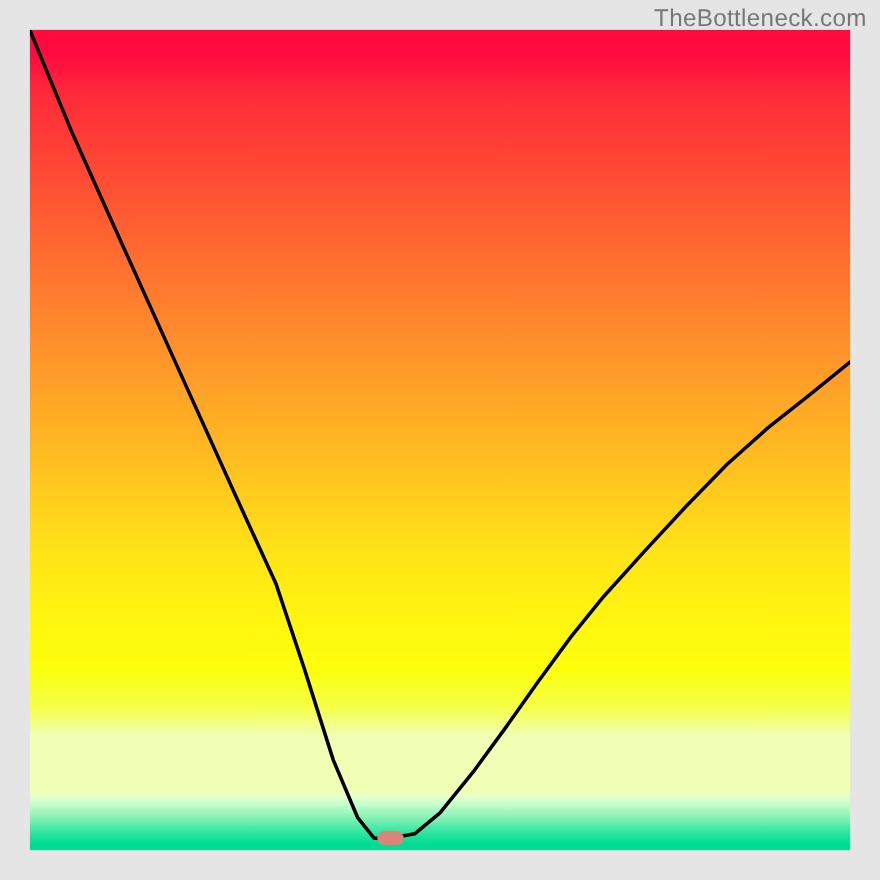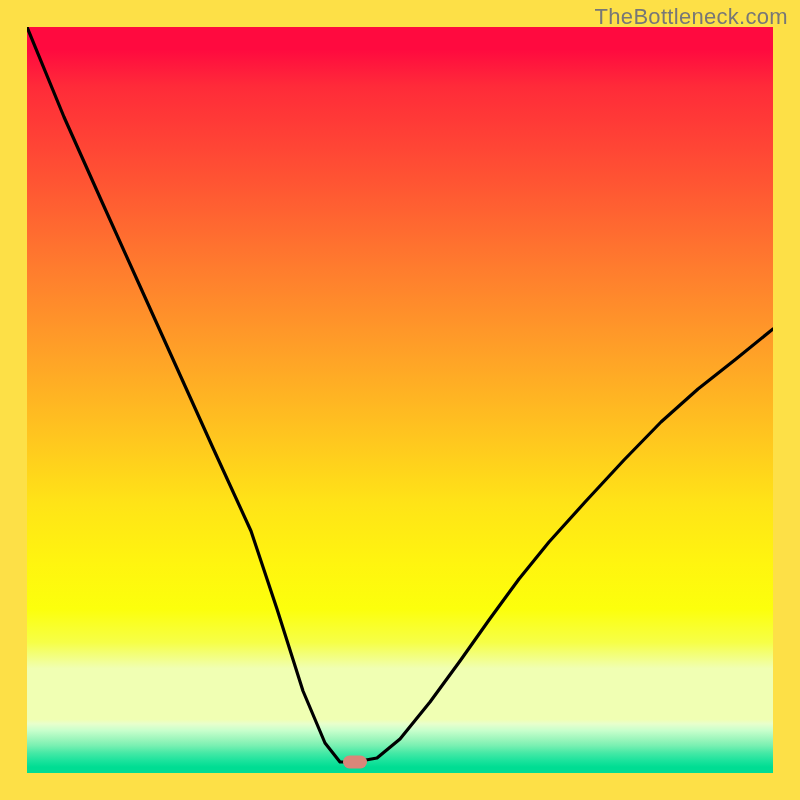--- a/index.html
+++ b/index.html
@@ -7,21 +7,21 @@
     padding: 0;
     width: 800px;
     height: 800px;
     background: #000;
     overflow: hidden;
   }
   .frame {
     position: relative;
     width: 800px;
     height: 800px;
-    background: #fde047;
+    background: #e5e5e5;
   }
   .watermark {
     position: absolute;
     top: 4px;
     right: 12px;
     color: #777;
     font-family: Arial, Helvetica, sans-serif;
     font-size: 22px;
     letter-spacing: 0.3px;
     z-index: 10;

